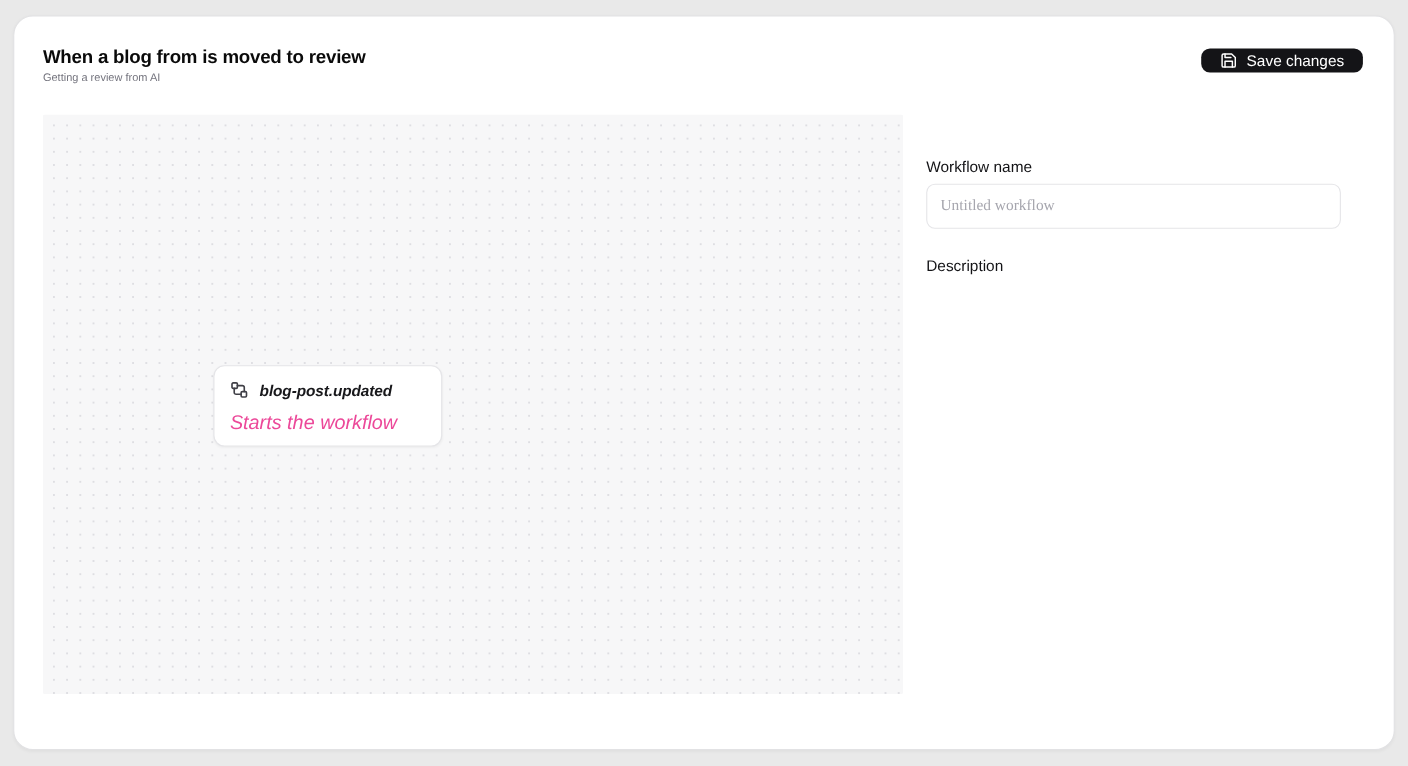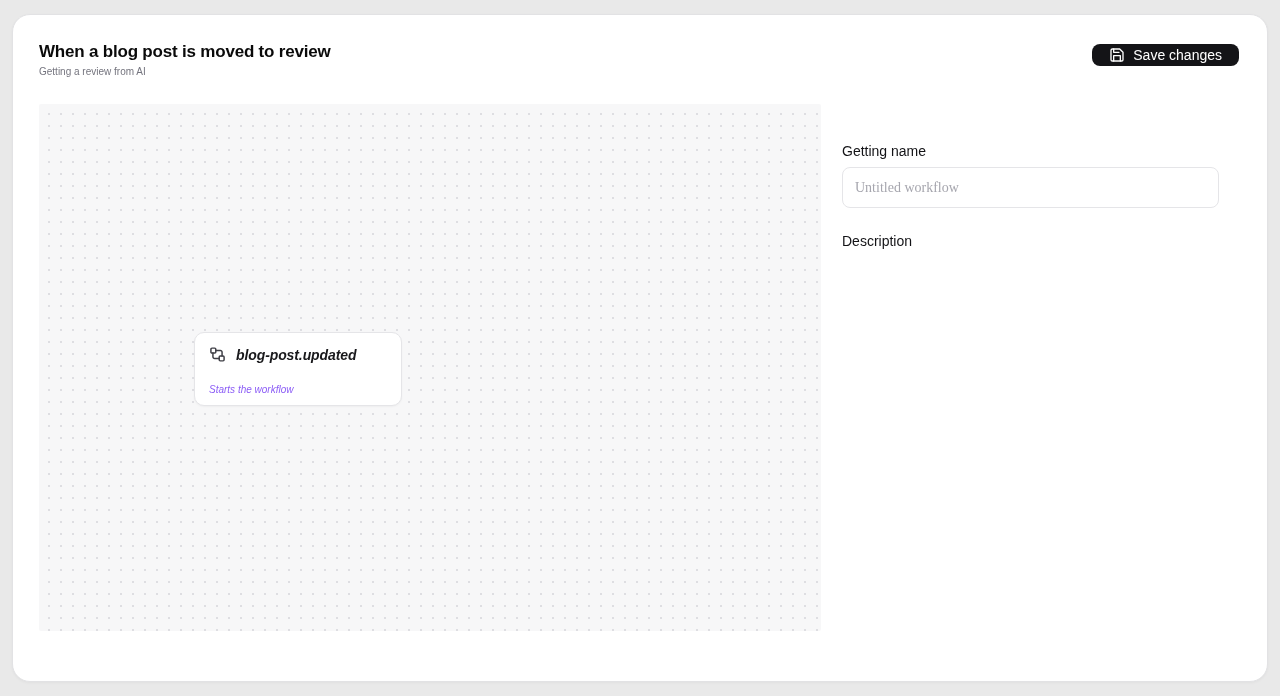--- a/index.html
+++ b/index.html
@@ -58,21 +58,21 @@
     width: 208px; height: 74px;
     background: #ffffff;
     border: 1px solid #e5e5e8;
     border-radius: 10px;
     box-shadow: 0 1px 2px rgba(0,0,0,0.04);
     padding: 13px 14px;
     font-style: italic;
   }
   .node-title-row { display: flex; align-items: center; gap: 10px; }
   .node-title { font-size: 14px; font-weight: 700; color: #18181b; letter-spacing: -0.1px; }
-  .node-subtitle { margin-top: 21px; font-size: 10px; color: #8b5cf6; }
+  .node-subtitle { margin-top: 11px; font-size: 18px; color: #ec4899; }
   .node-icon svg { display: block; }
   
   .side-panel {
     position: absolute;
     left: 829px; top: 128px;
     width: 377px;
   }
   .field-label {
     display: block;
     font-size: 14px; font-weight: 500; color: #131316;
@@ -107,21 +107,21 @@
       linear-gradient(135deg, transparent 0 46%, #8f8f98 46% 56%, transparent 56% 70%, #8f8f98 70% 80%, transparent 80%);
   }
 </style>
 </head>
 <body>
 
 <div class="app-card">
 
   <div class="header">
     <div>
-      <div class="page-title">When a blog post is moved to review</div>
+      <div class="page-title">When a blog from is moved to review</div>
       <div class="page-subtitle">Getting a review from AI</div>
     </div>
     <button class="save-btn">
       <span class="btn-icon">
         <svg width="16" height="16" viewBox="0 0 24 24" fill="none" stroke="#ffffff" stroke-width="2" stroke-linecap="round" stroke-linejoin="round">
           <path d="M19 21H5a2 2 0 0 1-2-2V5a2 2 0 0 1 2-2h11l5 5v11a2 2 0 0 1-2 2z"></path>
           <polyline points="17 21 17 13 7 13 7 21"></polyline>
           <polyline points="7 3 7 8 15 8"></polyline>
         </svg>
       </span>
@@ -141,21 +141,21 @@
           </svg>
         </span>
         <span class="node-title">blog-post.updated</span>
       </div>
       <div class="node-subtitle">Starts the workflow</div>
     </div>
   </div>
 
   <div class="side-panel">
     <div class="field-group">
-      <label class="field-label">Getting name</label>
+      <label class="field-label">Workflow name</label>
       <input class="text-input" type="text" placeholder="Untitled workflow" style="">
     </div>
     <div class="field-group">
       <label class="field-label">Description</label>
     </div>
   </div>
 
 </div>
 
 </body></html>

